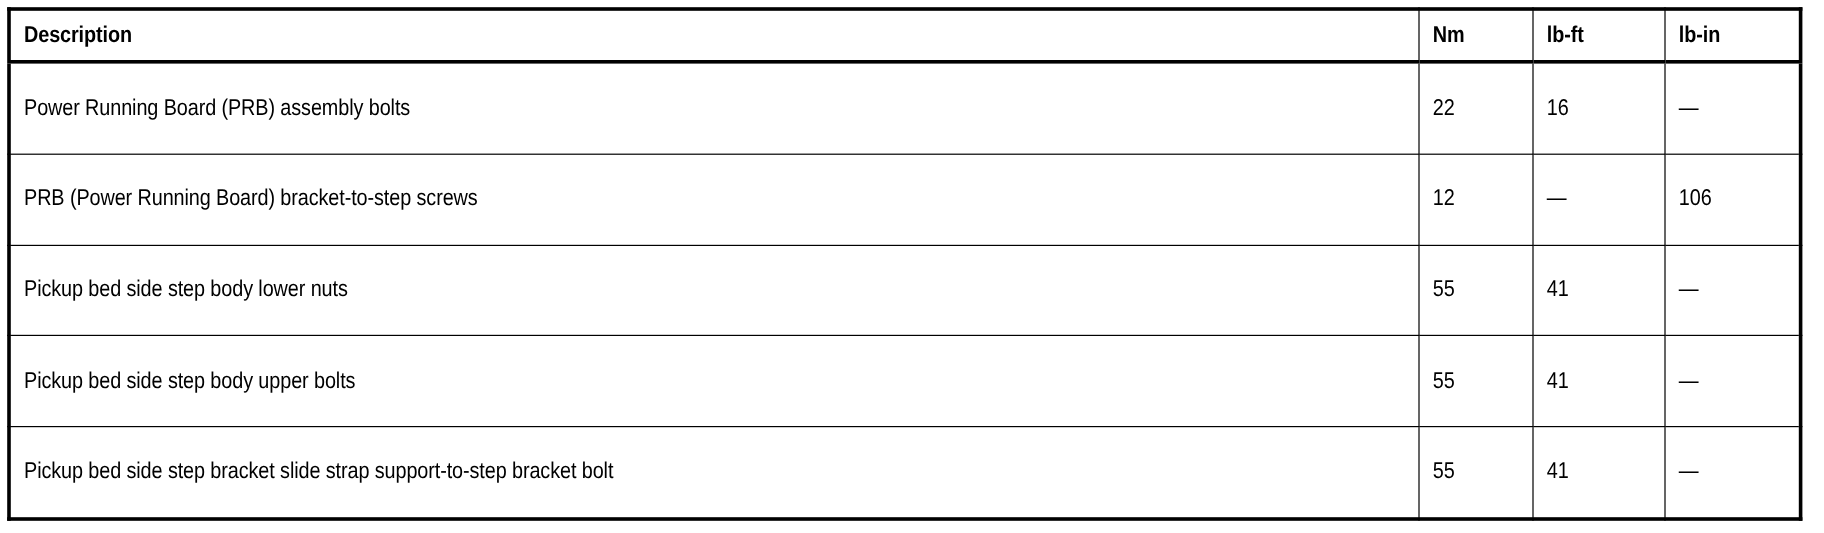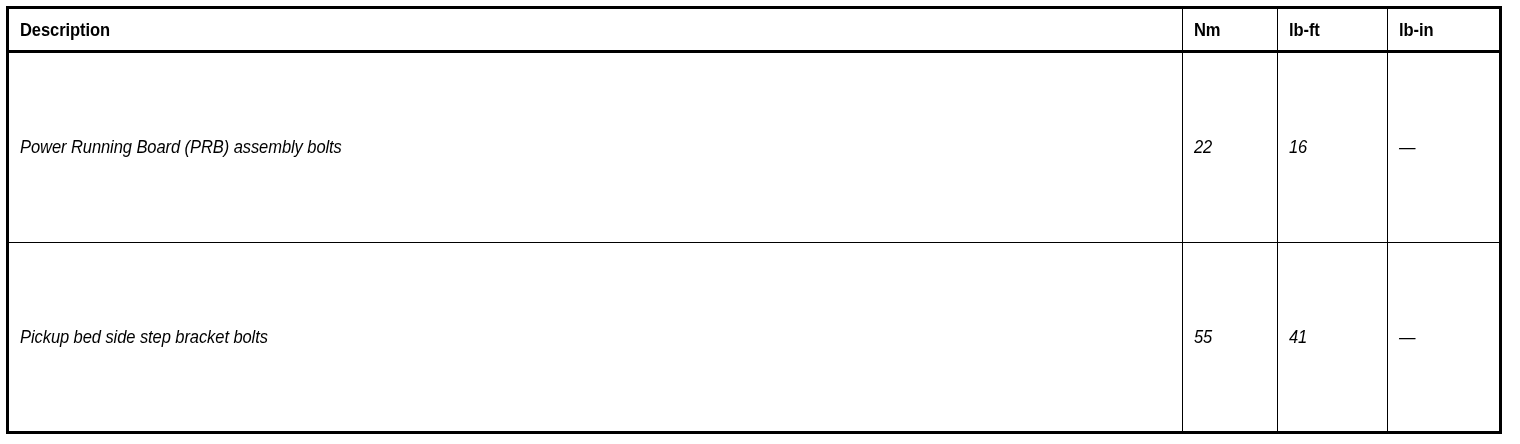--- a/index.html
+++ b/index.html
@@ -51,21 +51,20 @@
     white-space: nowrap;
     overflow: hidden;
   }
   .torque-table thead th {
     font-weight: bold;
     height: 41px;
     border-bottom-width: 3px;
   }
   .torque-table tbody td {
     height: 47px;
-    font-style: italic;
   }
   .cell-text {
     display: inline-block;
     transform: scaleX(0.87);
     transform-origin: left center;
   }
   .cell-text.bold {
     font-weight: bold;
   }
 </style>
@@ -97,20 +96,38 @@
       </tr>
     </thead>
     <tbody>
       <tr>
         <td><span class="cell-text">Power Running Board (PRB) assembly bolts</span></td>
         <td><span class="cell-text">22</span></td>
         <td><span class="cell-text">16</span></td>
         <td><span class="cell-text">—</span></td>
       </tr>
       <tr>
-        <td><span class="cell-text">Pickup bed side step bracket bolts</span></td>
+        <td><span class="cell-text">PRB (Power Running Board) bracket-to-step screws</span></td>
+        <td><span class="cell-text">12</span></td>
+        <td><span class="cell-text">—</span></td>
+        <td><span class="cell-text">106</span></td>
+      </tr>
+      <tr>
+        <td><span class="cell-text">Pickup bed side step body lower nuts</span></td>
+        <td><span class="cell-text">55</span></td>
+        <td><span class="cell-text">41</span></td>
+        <td><span class="cell-text">—</span></td>
+      </tr>
+      <tr>
+        <td><span class="cell-text">Pickup bed side step body upper bolts</span></td>
+        <td><span class="cell-text">55</span></td>
+        <td><span class="cell-text">41</span></td>
+        <td><span class="cell-text">—</span></td>
+      </tr>
+      <tr>
+        <td><span class="cell-text">Pickup bed side step bracket slide strap support-to-step bracket bolt</span></td>
         <td><span class="cell-text">55</span></td>
         <td><span class="cell-text">41</span></td>
         <td><span class="cell-text">—</span></td>
       </tr>
     </tbody>
   </table>
 </div>
 
 </body></html>

